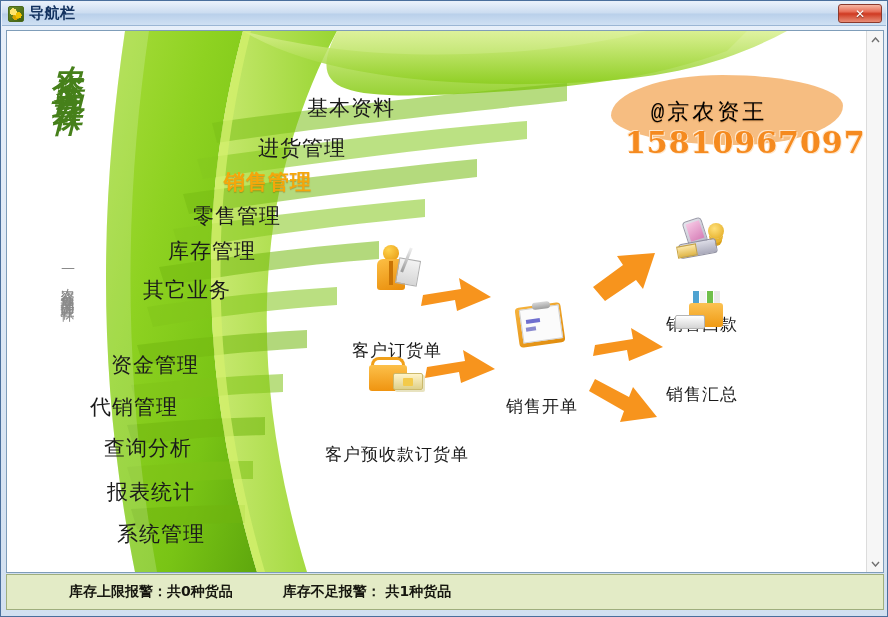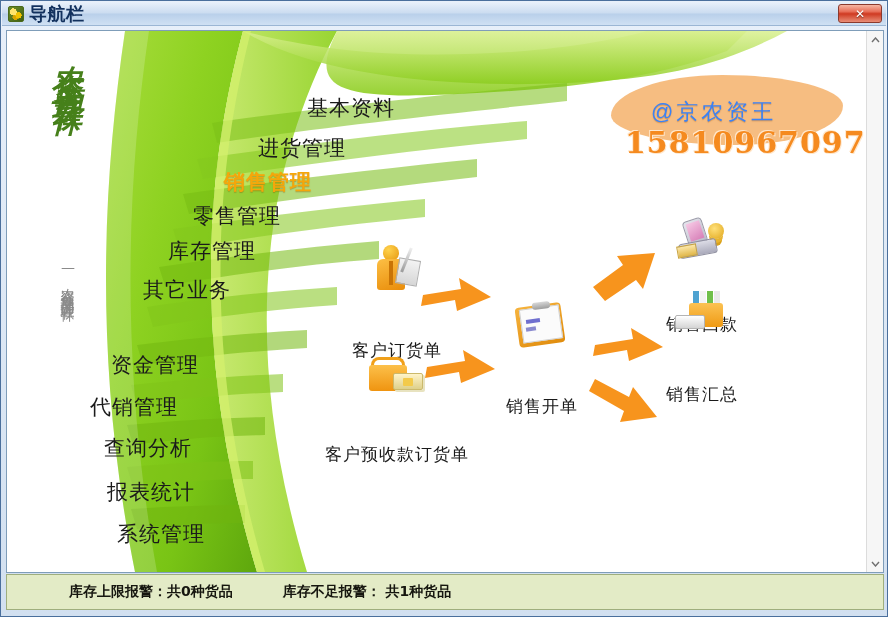--- a/index.html
+++ b/index.html
@@ -30,21 +30,21 @@
   #titlebar .app-icon {
     width: 16px; height: 16px; margin: 0 5px 0 6px;
     background:
       radial-gradient(circle at 30% 35%, #ffe46b 0 26%, transparent 27%),
       radial-gradient(circle at 68% 60%, #f2c200 0 24%, transparent 25%),
       radial-gradient(circle at 45% 72%, #d9a400 0 22%, transparent 23%),
       linear-gradient(135deg,#6b8f2a,#3f5e12);
     border: 1px solid #4b6a1b; border-radius: 2px;
   }
   #titlebar .title-text {
-    font-size: 18px; color: #12315e; font-weight: bold;
+    font-size: 15px; color: #12315e; font-weight: bold;
     letter-spacing: .5px;
   }
   #close-btn {
     position: absolute; right: 4px; top: 2px;
     width: 44px; height: 19px;
     border: 1px solid #8b3a2d; border-radius: 3px;
     background: linear-gradient(180deg,#f6b7a4 0%, #e8705a 38%, #cf3a22 52%, #e98e77 100%);
     color: #fff; font-size: 12px; font-weight: bold;
     display: flex; align-items: center; justify-content: center;
     text-shadow: 0 1px 1px rgba(0,0,0,.45);
@@ -116,22 +116,22 @@
   }
   #watermark .blob {
     position: absolute; left: 4px; top: 2px;
     width: 232px; height: 70px;
     background: #f6b97a;
     opacity: .95;
     border-radius: 48% 52% 46% 54% / 58% 44% 56% 42%;
   }
   #wm-handle {
     position: absolute; left: 44px; top: 24px;
-    font-family: Liberation Sans, sans-serif;
-    font-size: 22px; color: #3b82f6; letter-spacing: 3px;
+    font-family: Liberation Mono, monospace;
+    font-size: 22px; color: #000000; letter-spacing: 3px;
     text-shadow: 0 1px 1px rgba(180,110,40,.5);
   }
   #wm-phone {
     position: absolute; left: 18px; top: 52px;
     font-family: "DejaVu Serif", "Liberation Serif", serif;
     font-size: 30px; font-weight: bold;
     color: #f58a1f; letter-spacing: 1px;
     text-shadow: 1px 1px 0 #ffe7cc, -1px -1px 0 #ffe7cc;
   }
 

